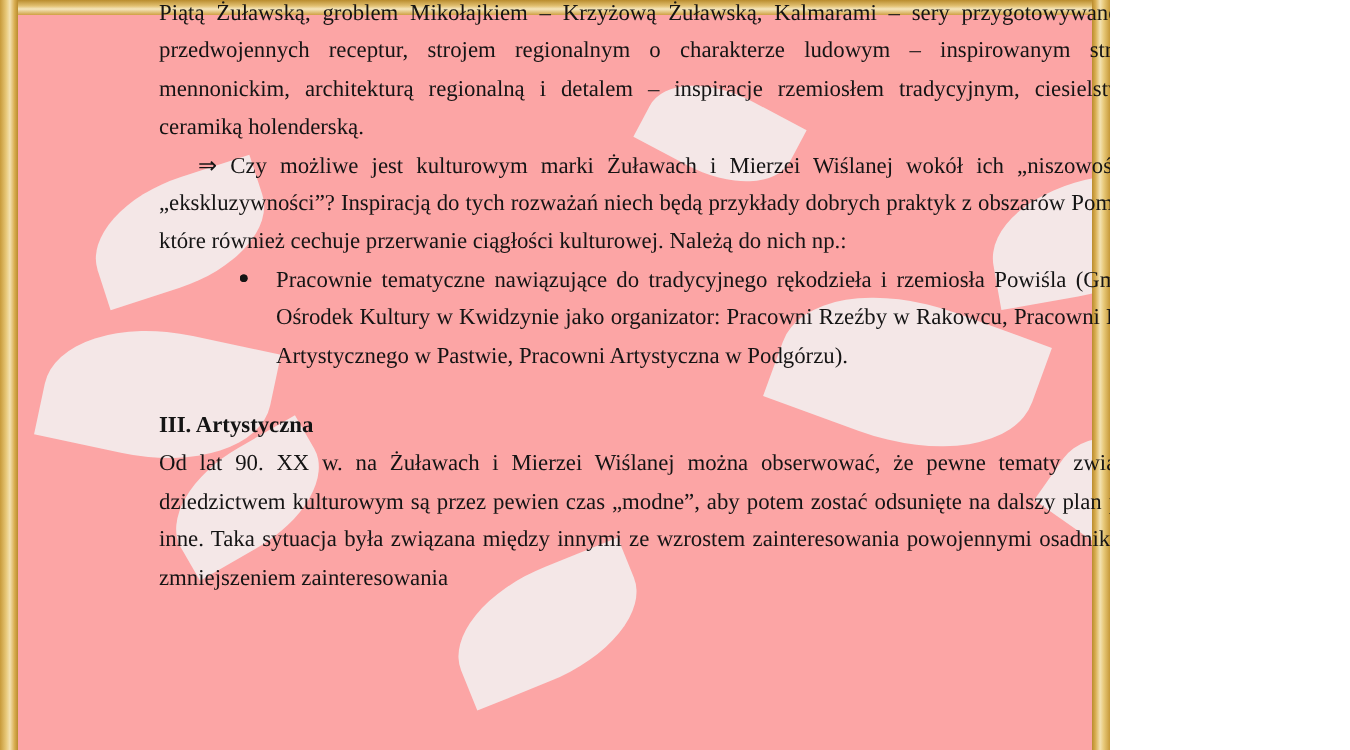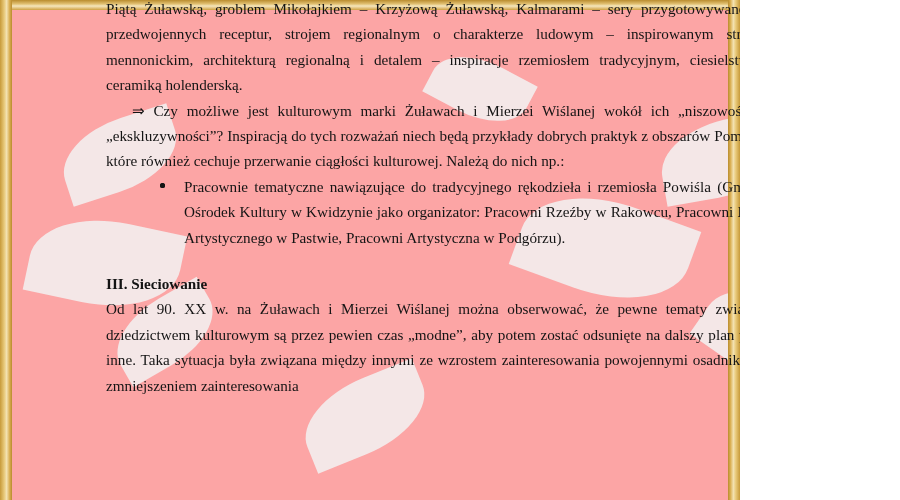--- a/index.html
+++ b/index.html
@@ -121,18 +121,18 @@
     <ul class="bullets">
       <li>
         <span class="dot"></span>
       </li>
       <li>
         <span class="dot"></span>
         <span>Pracownie tematyczne nawiązujące do tradycyjnego rękodzieła i rzemiosła Powiśla (Gminny Ośrodek Kultury w Kwidzynie jako organizator: Pracowni Rzeźby w Rakowcu, Pracowni Haftu Artystycznego w Pastwie, Pracowni Artystyczna w Podgórzu).</span>
       </li>
     </ul>
 
-    <p class="heading">III. Sieciowanie</p>
+    <p class="heading">III. Artystyczna</p>
 
     <p>Od lat 90. XX w. na Żuławach i Mierzei Wiślanej można obserwować, że pewne tematy związane dziedzictwem kulturowym są przez pewien czas „modne”, aby potem zostać odsunięte na dalszy plan przez inne. Taka sytuacja była związana między innymi ze wzrostem zainteresowania powojennymi osadnikami i zmniejszeniem zainteresowania</p>
 
   </div>
 </div>
 
 </body></html>

